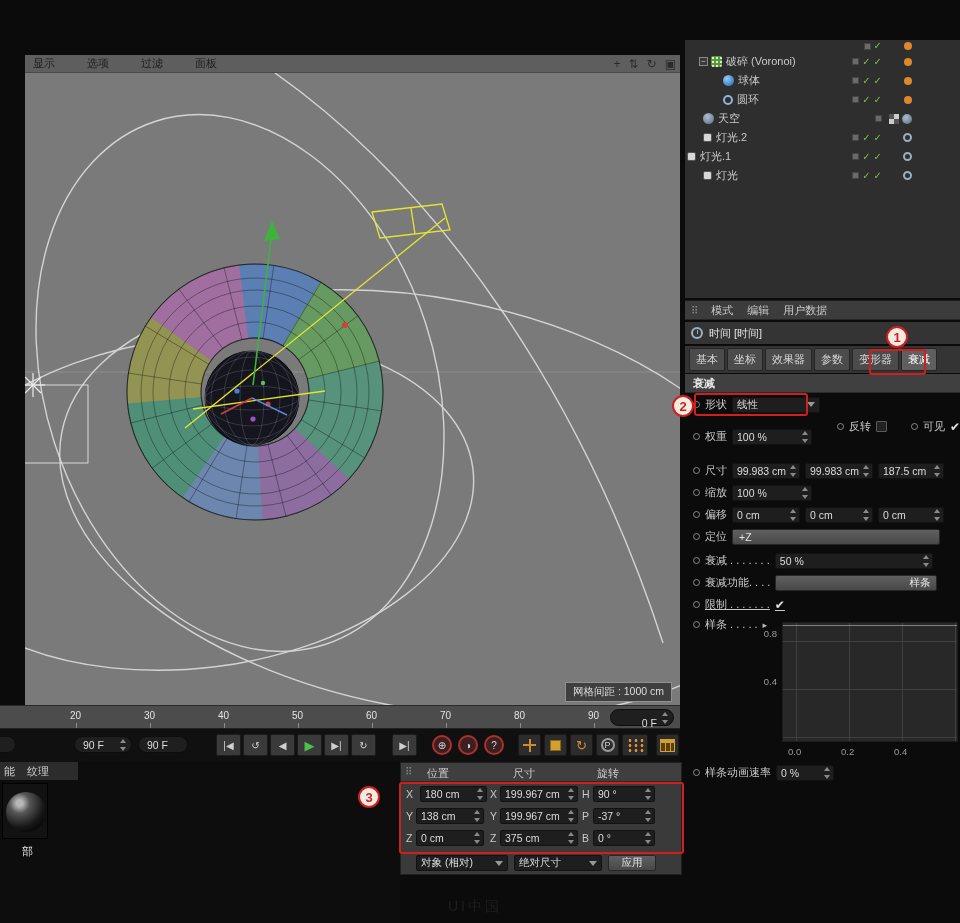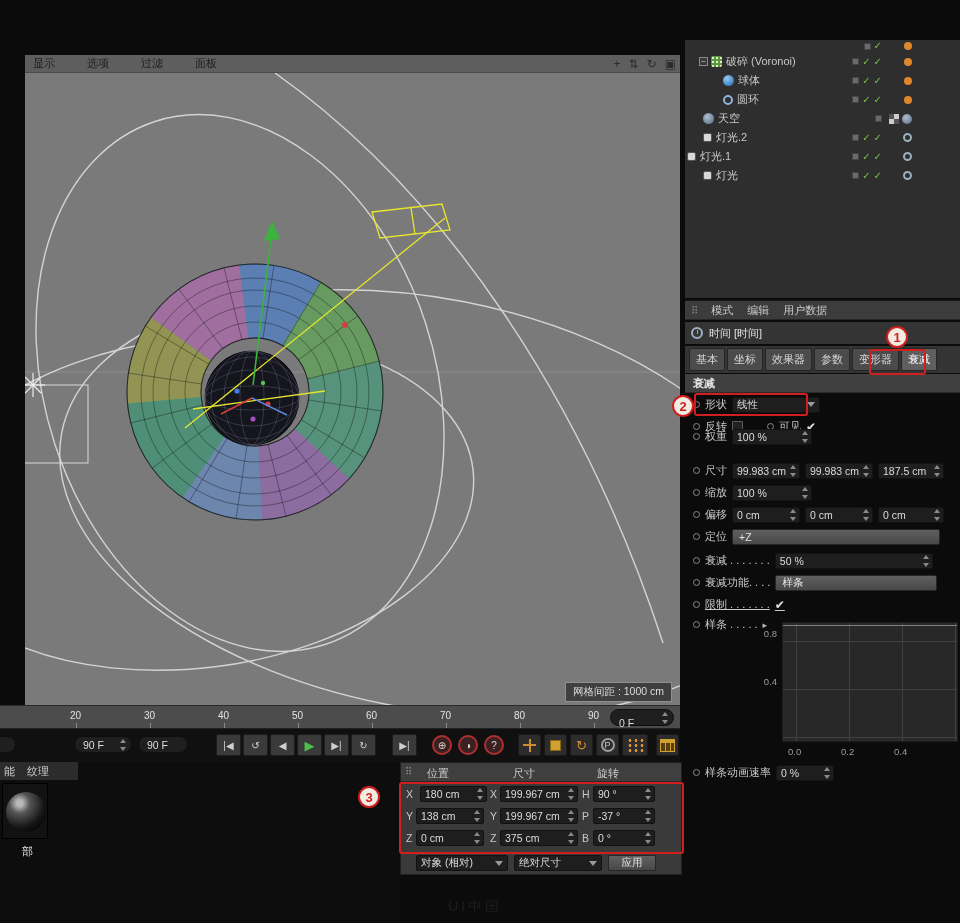--- a/index.html
+++ b/index.html
@@ -86,21 +86,21 @@
     border:1px solid #1c1c1c;
     background-image:repeating-linear-gradient(to right,#404040 0 1px,transparent 1px 53px),
                      repeating-linear-gradient(to bottom,#404040 0 1px,transparent 1px 48px);
     background-position:13px 0, 0 18px; }
   .g-curve { position:absolute; left:0; right:0; top:2px; height:1px; background:#c8c8c8; opacity:.55; }
   .gx { position:absolute; top:746px; font-size:9.5px; color:#9c9c9c; }
   .gy { position:absolute; font-size:9.5px; color:#9c9c9c; width:18px; text-align:right; left:74px; }
 
   
   .ruler { position:absolute; left:0; top:705px; width:680px; height:24px; background:#4c4c4c;
-    border-top:1px solid #2a2a2a; border-bottom:1px solid #222; }
+    border-top:1px solid #2a2a2a; border-bottom:1px solid #222;text-align:right; }
   .tick { position:absolute; top:4px; font-size:10px; color:#e2e2e2; }
   .tick::after { content:""; position:absolute; left:50%; top:13px; width:1px; height:5px; background:#8a8a8a; }
   .pill { display:flex; align-items:center; background:#1f1f1f; border:1px solid #0d0d0d;
     border-radius:9px; height:17px; padding:0 4px 0 8px; color:#dcdcdc; font-size:10.5px; gap:4px; }
 
   
   .transport { position:absolute; left:0; top:729px; width:680px; height:33px; background:#101010; }
   .tbtn { position:absolute; top:5px; width:25px; height:22px; background:#3a3a3a; border:1px solid #1d1d1d;
     border-radius:2px; color:#cfcfcf; font-size:10px; display:flex; align-items:center; justify-content:center;
     cursor:pointer; }
@@ -381,21 +381,21 @@
     </div>
     <div class="am-section">衰减</div>
 
     <div class="prow" style="top:394px;">
       <span class="adot"></span>
       <span class="lbl">形状</span>
       <span class="dd" style="width:88px;">
         <span>线性</span>
       </span>
     </div>
-    <div class="prow" style="top:416px;">
+    <div class="prow" style="top:416px;justify-content:flex-end;">
       <span class="adot"></span>
       <span class="lbl">反转</span>
       <span class="cb"></span>
       <span style="width:14px;"></span>
       <span class="adot"></span>
       <span class="lbl">可见</span>
       <span class="ck">✔</span>
     </div>
     <div class="prow" style="top:426px;">
       <span class="adot"></span>
@@ -456,21 +456,21 @@
       <span class="adot"></span>
       <span class="lbl">衰减 . . . . . . .</span>
       <span class="fwrap" style="width:158px;">
         <span class="v">50 %</span>
           <span class="st"></span>
         </span>
     </div>
     <div class="prow" style="top:572px;">
       <span class="adot"></span>
       <span class="lbl">衰减功能. . . .</span>
-      <span class="gbtn" style="width:162px; justify-content:flex-start;">
+      <span class="gbtn" style="width:162px; justify-content:flex-end;">
         <span>样条</span>
         </span>
     </div>
     <div class="prow" style="top:594px;text-decoration:underline;">
       <span class="adot"></span>
       <span class="lbl">限制 . . . . . . .</span>
       <span class="ck">✔</span>
     </div>
     <div class="prow" style="top:614px;">
       <span class="adot"></span>

